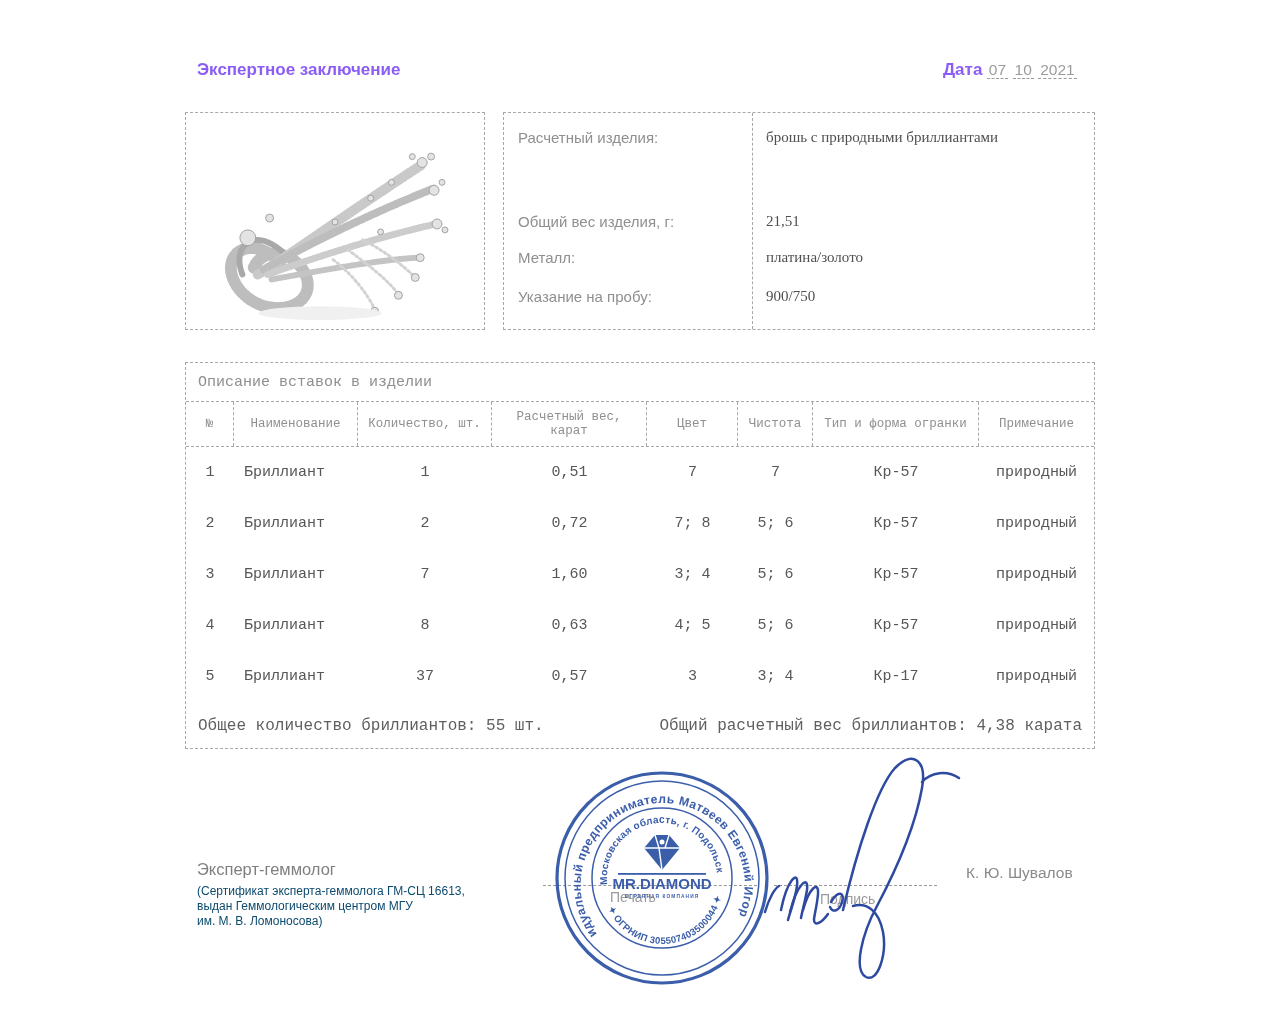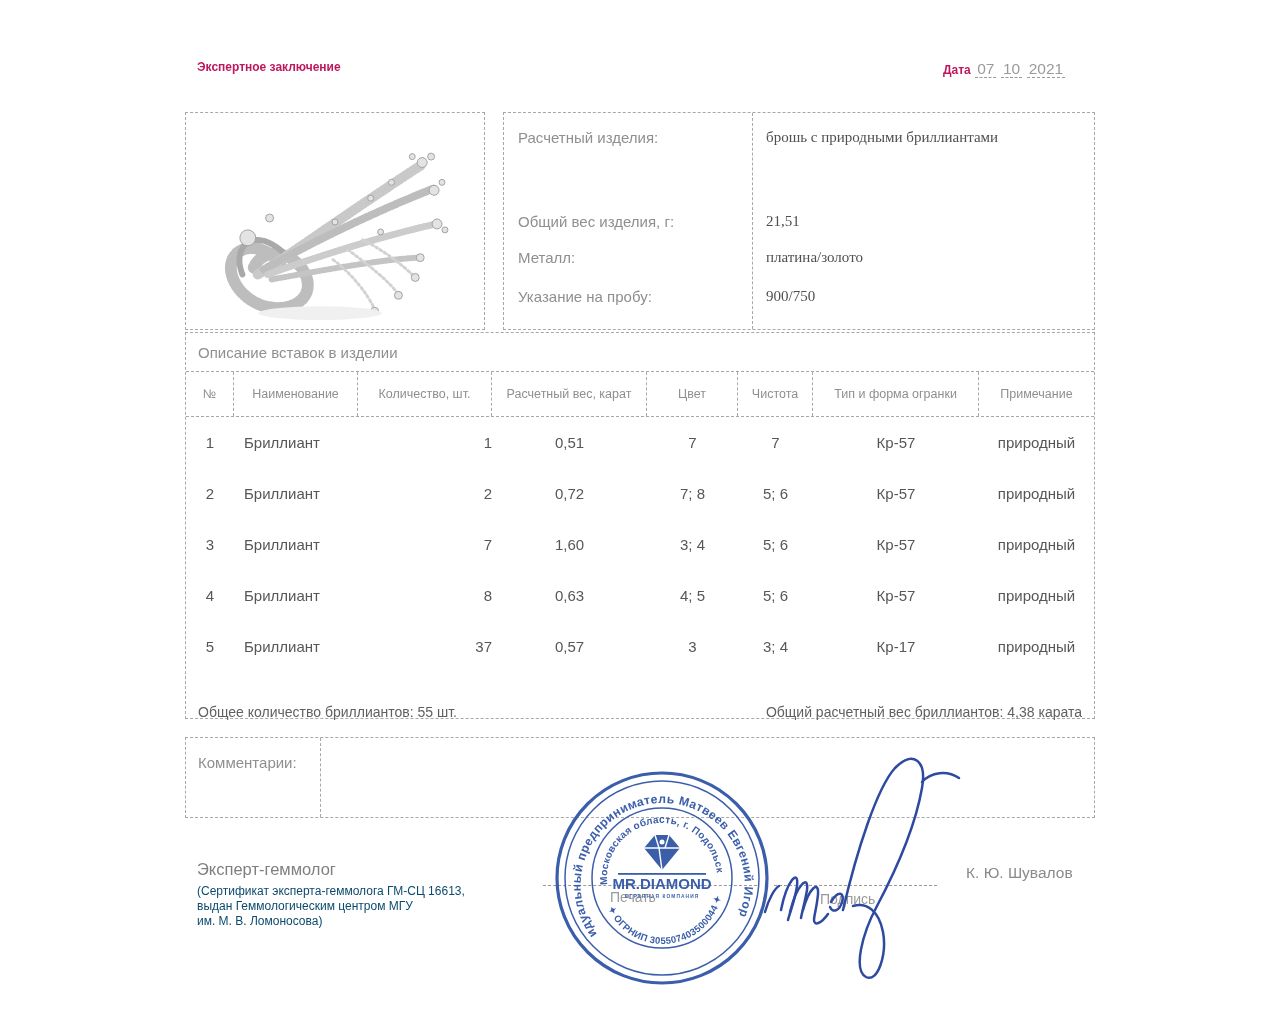--- a/index.html
+++ b/index.html
@@ -2,52 +2,52 @@
 <html><head>
 <meta charset="utf-8">
 <style>
   html,body { margin:0; padding:0; background:#ffffff; }
   body { font-family:"Liberation Sans", sans-serif; }
   .page { position:relative; width:1280px; height:1024px; background:#fff; overflow:hidden; }
   .abs { position:absolute; box-sizing:border-box; }
   .dashed-box { border:1px dashed #a8a8a8; }
   .lbl { color:#8f8f8f; font-size:15px; }
   .val { color:#4f4f4f; font-size:15px; }
-  .bold-gray { color:#be185d; font-weight:bold; font-size:12px; }
+  .bold-gray { color:#8b5cf6; font-weight:bold; font-size:17px; }
   .lite { color:#9b9b9b; font-size:15.5px; }
   .du { border-bottom:1px dashed #9a9a9a; padding:0 2px; }
 
   
   .hdr-title { left:197px; top:60px; }
   .hdr-reg   { left:505px; top:60px; white-space:nowrap; }
   .hdr-date  { left:943px; top:60px; white-space:nowrap; }
 
   
   .photo-box { left:185px; top:112px; width:300px; height:218px; }
   .desc-box  { left:503px; top:112px; width:592px; height:218px; }
   .desc-divider { position:absolute; left:248px; top:0; bottom:0; border-left:1px dashed #a8a8a8; }
   .desc-label { position:absolute; left:14px; white-space:nowrap; }
   .desc-value { position:absolute; left:262px; white-space:nowrap;font-family:Liberation Serif, serif; }
 
   
-  .table-box { left:185px; top:332px; width:910px; height:387px; }
+  .table-box { left:185px; top:362px; width:910px; height:387px;font-family:Liberation Mono, monospace; }
   .table-title { height:38px; line-height:40px; padding-left:12px; color:#8f8f8f; font-size:15px; }
   .thead { display:flex; height:44px; border-top:1px dashed #a8a8a8; border-bottom:1px dashed #a8a8a8; }
   .th { display:flex; align-items:center; justify-content:center; text-align:center;
         color:#8f8f8f; font-size:12.5px; line-height:14px; padding:2px 4px;
         border-right:1px dashed #a8a8a8; box-sizing:border-box; }
   .th:last-child { border-right:none; }
   .trow { display:flex; height:51px; align-items:center; color:#575757; font-size:15px; }
   .td { box-sizing:border-box; text-align:center; }
-  .c0 { flex:0 0 48px; }  .c1 { flex:0 0 124px; } .c2 { flex:0 0 134px;text-align:right; }
+  .c0 { flex:0 0 48px; }  .c1 { flex:0 0 124px; } .c2 { flex:0 0 134px; }
   .c3 { flex:0 0 155px; } .c4 { flex:0 0 91px; }  .c5 { flex:0 0 75px; }
   .c6 { flex:0 0 166px; } .c7 { flex:1; }
   .td.c1 { text-align:left; padding-left:10px; }
-  .totals { display:flex; justify-content:space-between; align-items:flex-end; height:48px;
-            padding:0 12px; color:#5f5f5f; font-size:14px; }
+  .totals { display:flex; justify-content:space-between; align-items:center; height:48px;
+            padding:0 12px; color:#5f5f5f; font-size:16px; }
 
   
   .comments-box { left:185px; top:737px; width:910px; height:81px; }
   .comments-cell { width:135px; height:100%; border-right:1px dashed #a8a8a8;
                    box-sizing:border-box; padding:16px 0 0 12px; color:#8f8f8f; font-size:15px; }
 
   
   .expert-block { left:197px; top:840px;margin-top:20px; }
   .expert-title { color:#7f7f7f; font-size:16.5px; margin-bottom:5px; }
   .cert-line { color:#0c4a6e; font-size:12px; line-height:15px; }
@@ -192,23 +192,20 @@
         <span>Общее количество бриллиантов:</span>
         <span>55 шт.</span>
       </div>
       <div>
         <span>Общий расчетный вес бриллиантов:</span>
         <span>4,38 карата</span>
       </div>
     </div>
   </div>
 
-  <div class="abs dashed-box comments-box">
-    <div class="comments-cell">Комментарии:</div>
-  </div>
 
   <div class="abs expert-block">
     <div class="expert-title">Эксперт-геммолог</div>
     <div class="cert-line">(Сертификат эксперта-геммолога ГМ-СЦ 16613,</div>
     <div class="cert-line">выдан Геммологическим центром МГУ</div>
     <div class="cert-line">им. М. В. Ломоносова)</div>
   </div>
 
   <div class="abs sig-line seal-line"></div>
   <div class="abs sig-line autograph-line"></div>

